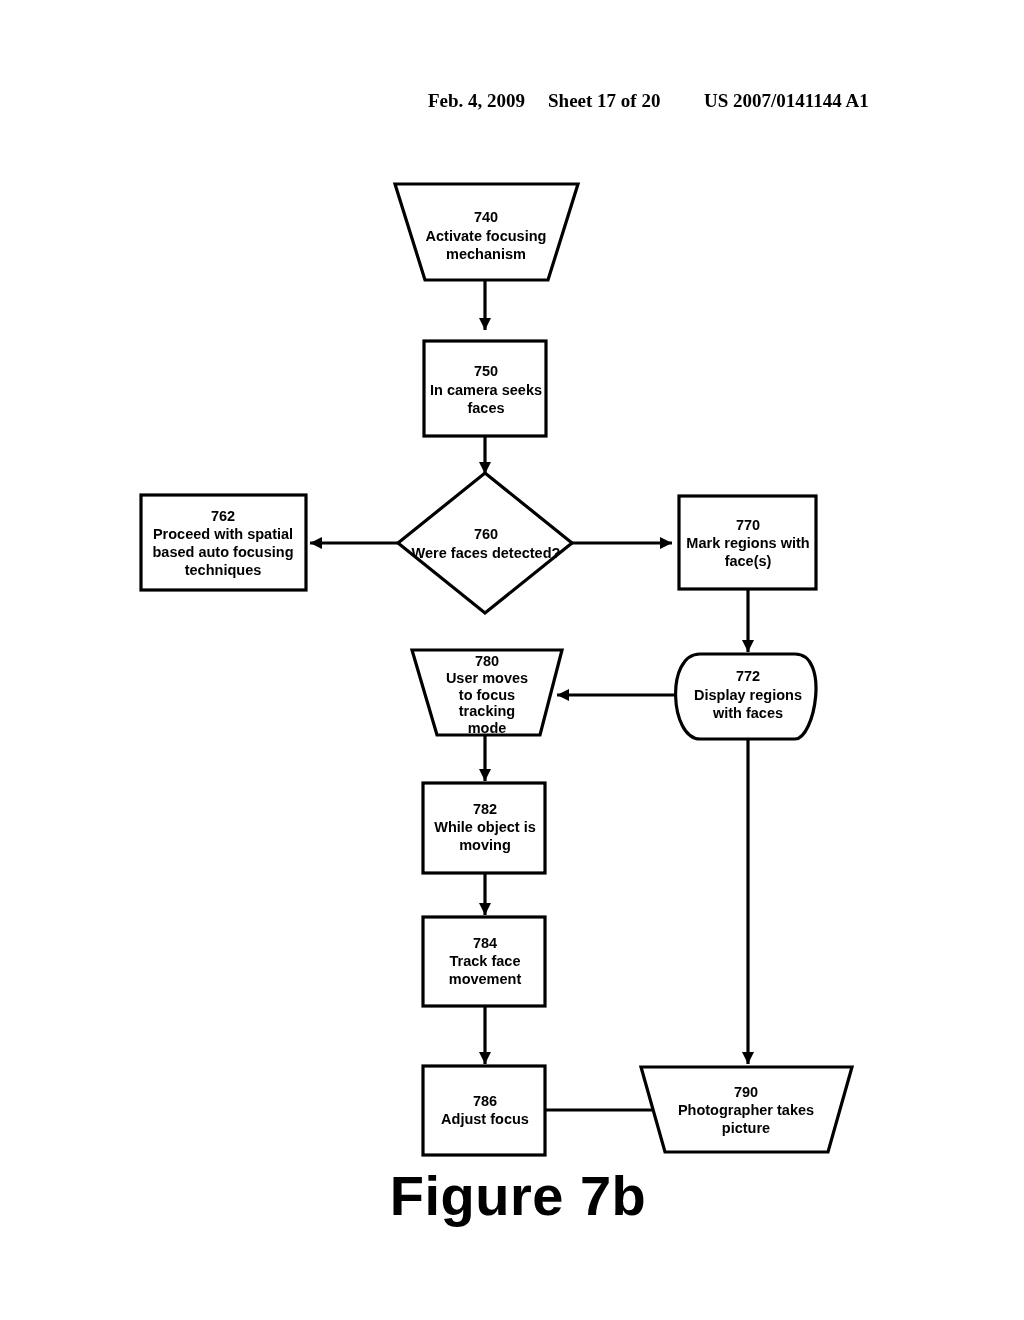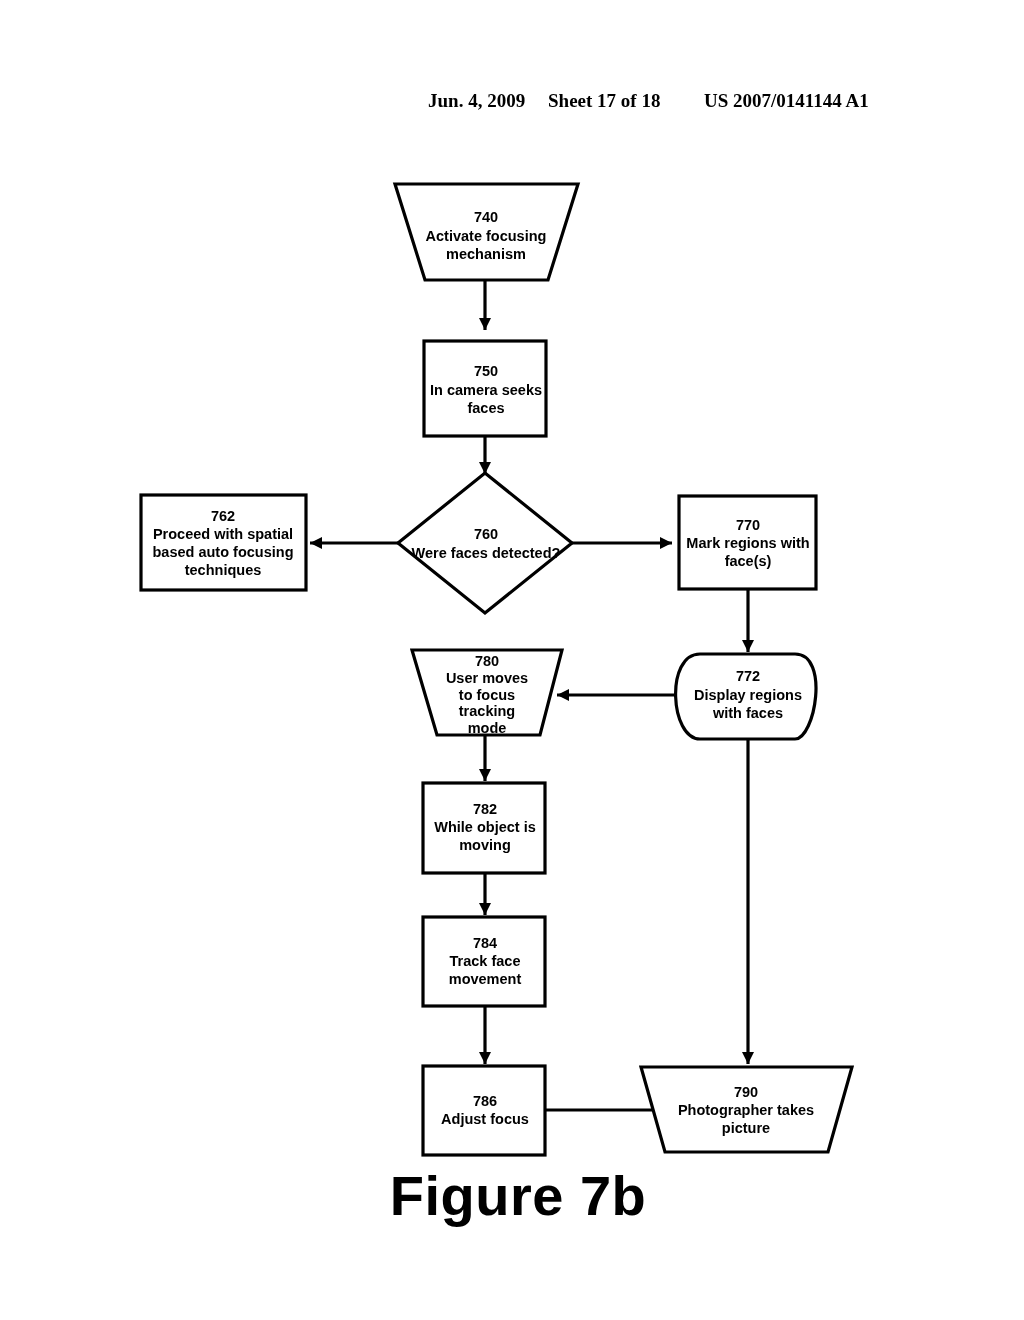--- a/index.html
+++ b/index.html
@@ -93,22 +93,22 @@
     font-family: "Liberation Sans", sans-serif;
     font-weight: bold;
     font-size: 56px;
     letter-spacing: 0.5px;
   }
 </style>
 </head>
 <body>
 
 <div id="patent-header">
-  <span class="hdr-date">Jun. 4, 2009</span>
-  <span class="hdr-sheet">Sheet 17 of 18</span>
+  <span class="hdr-date">Feb. 4, 2009</span>
+  <span class="hdr-sheet">Sheet 17 of 20</span>
   <span class="hdr-num">US 2007/0141144 A1</span>
 </div>
 
 <div id="flowchart">
 <svg width="1024" height="1320" viewBox="0 0 1024 1320" xmlns="http://www.w3.org/2000/svg">
   <defs>
     <marker id="arrowdown" markerWidth="12" markerHeight="12" refX="5" refY="9" orient="auto" markerUnits="userSpaceOnUse">
       <path d="M0,0 L10,0 L5,10 z" fill="#000000"></path>
     </marker>
     <marker id="arrowhead" markerWidth="14" markerHeight="14" refX="12" refY="6" orient="auto" markerUnits="userSpaceOnUse">

